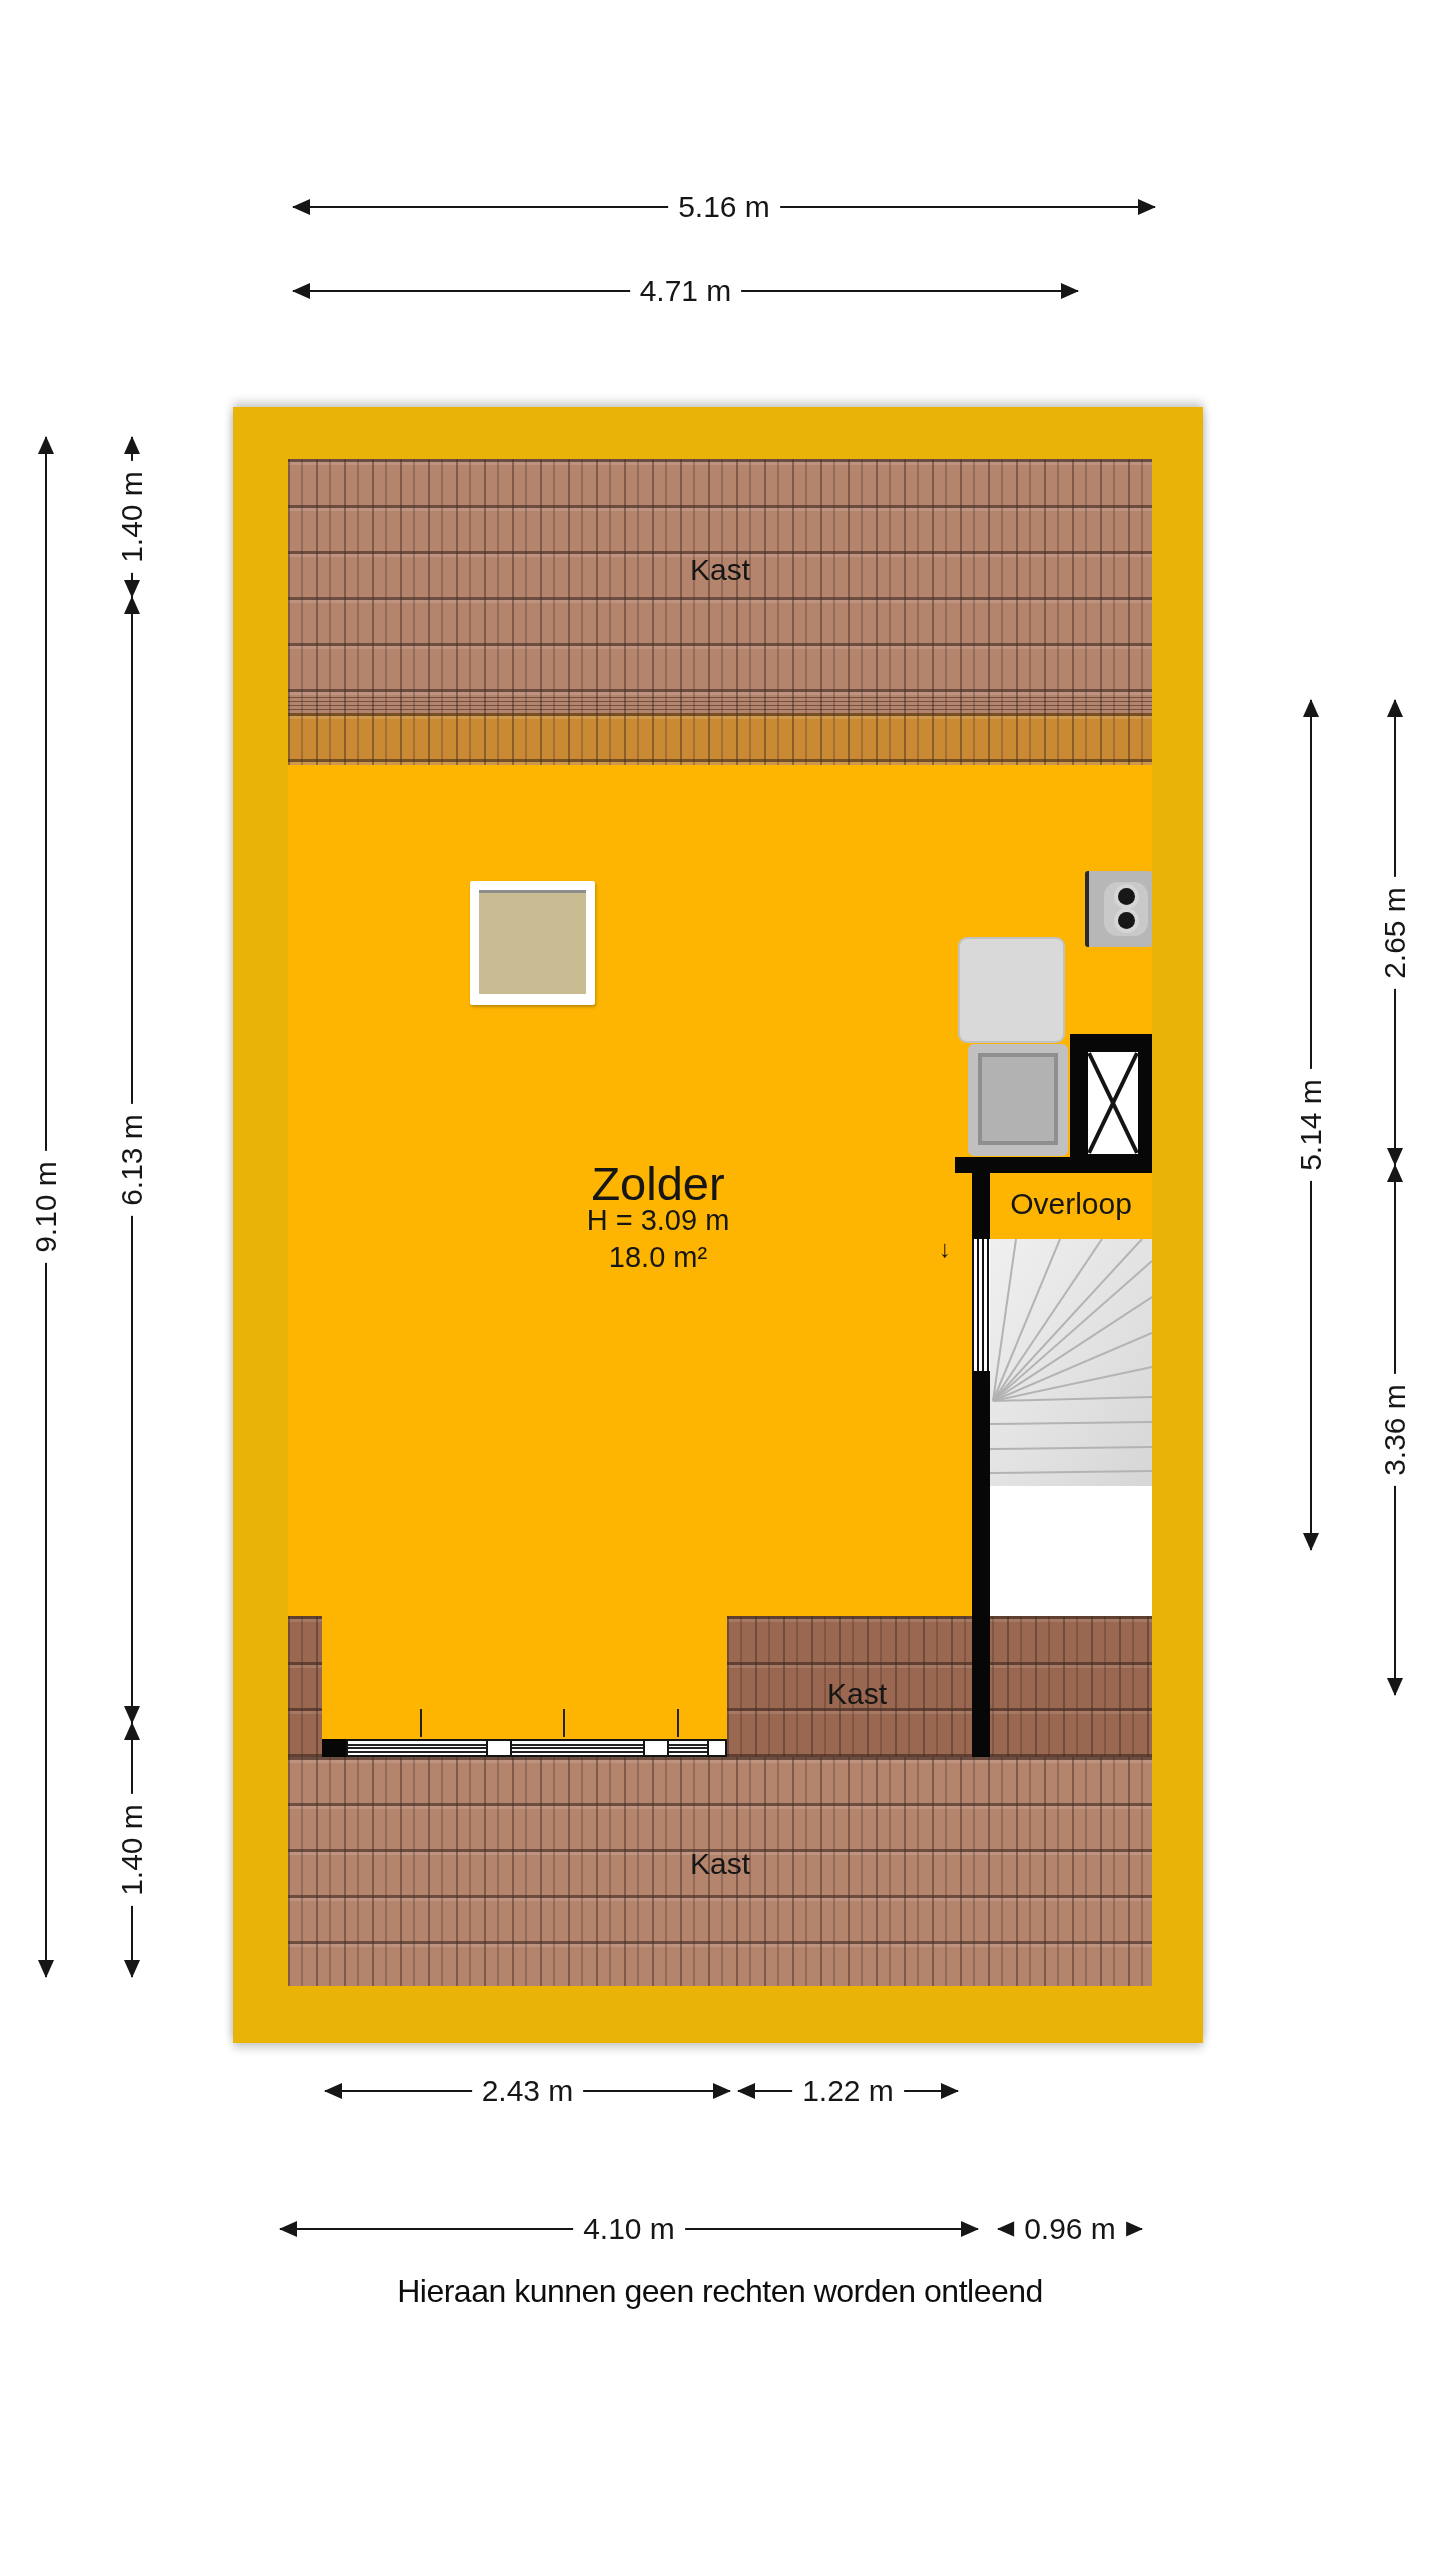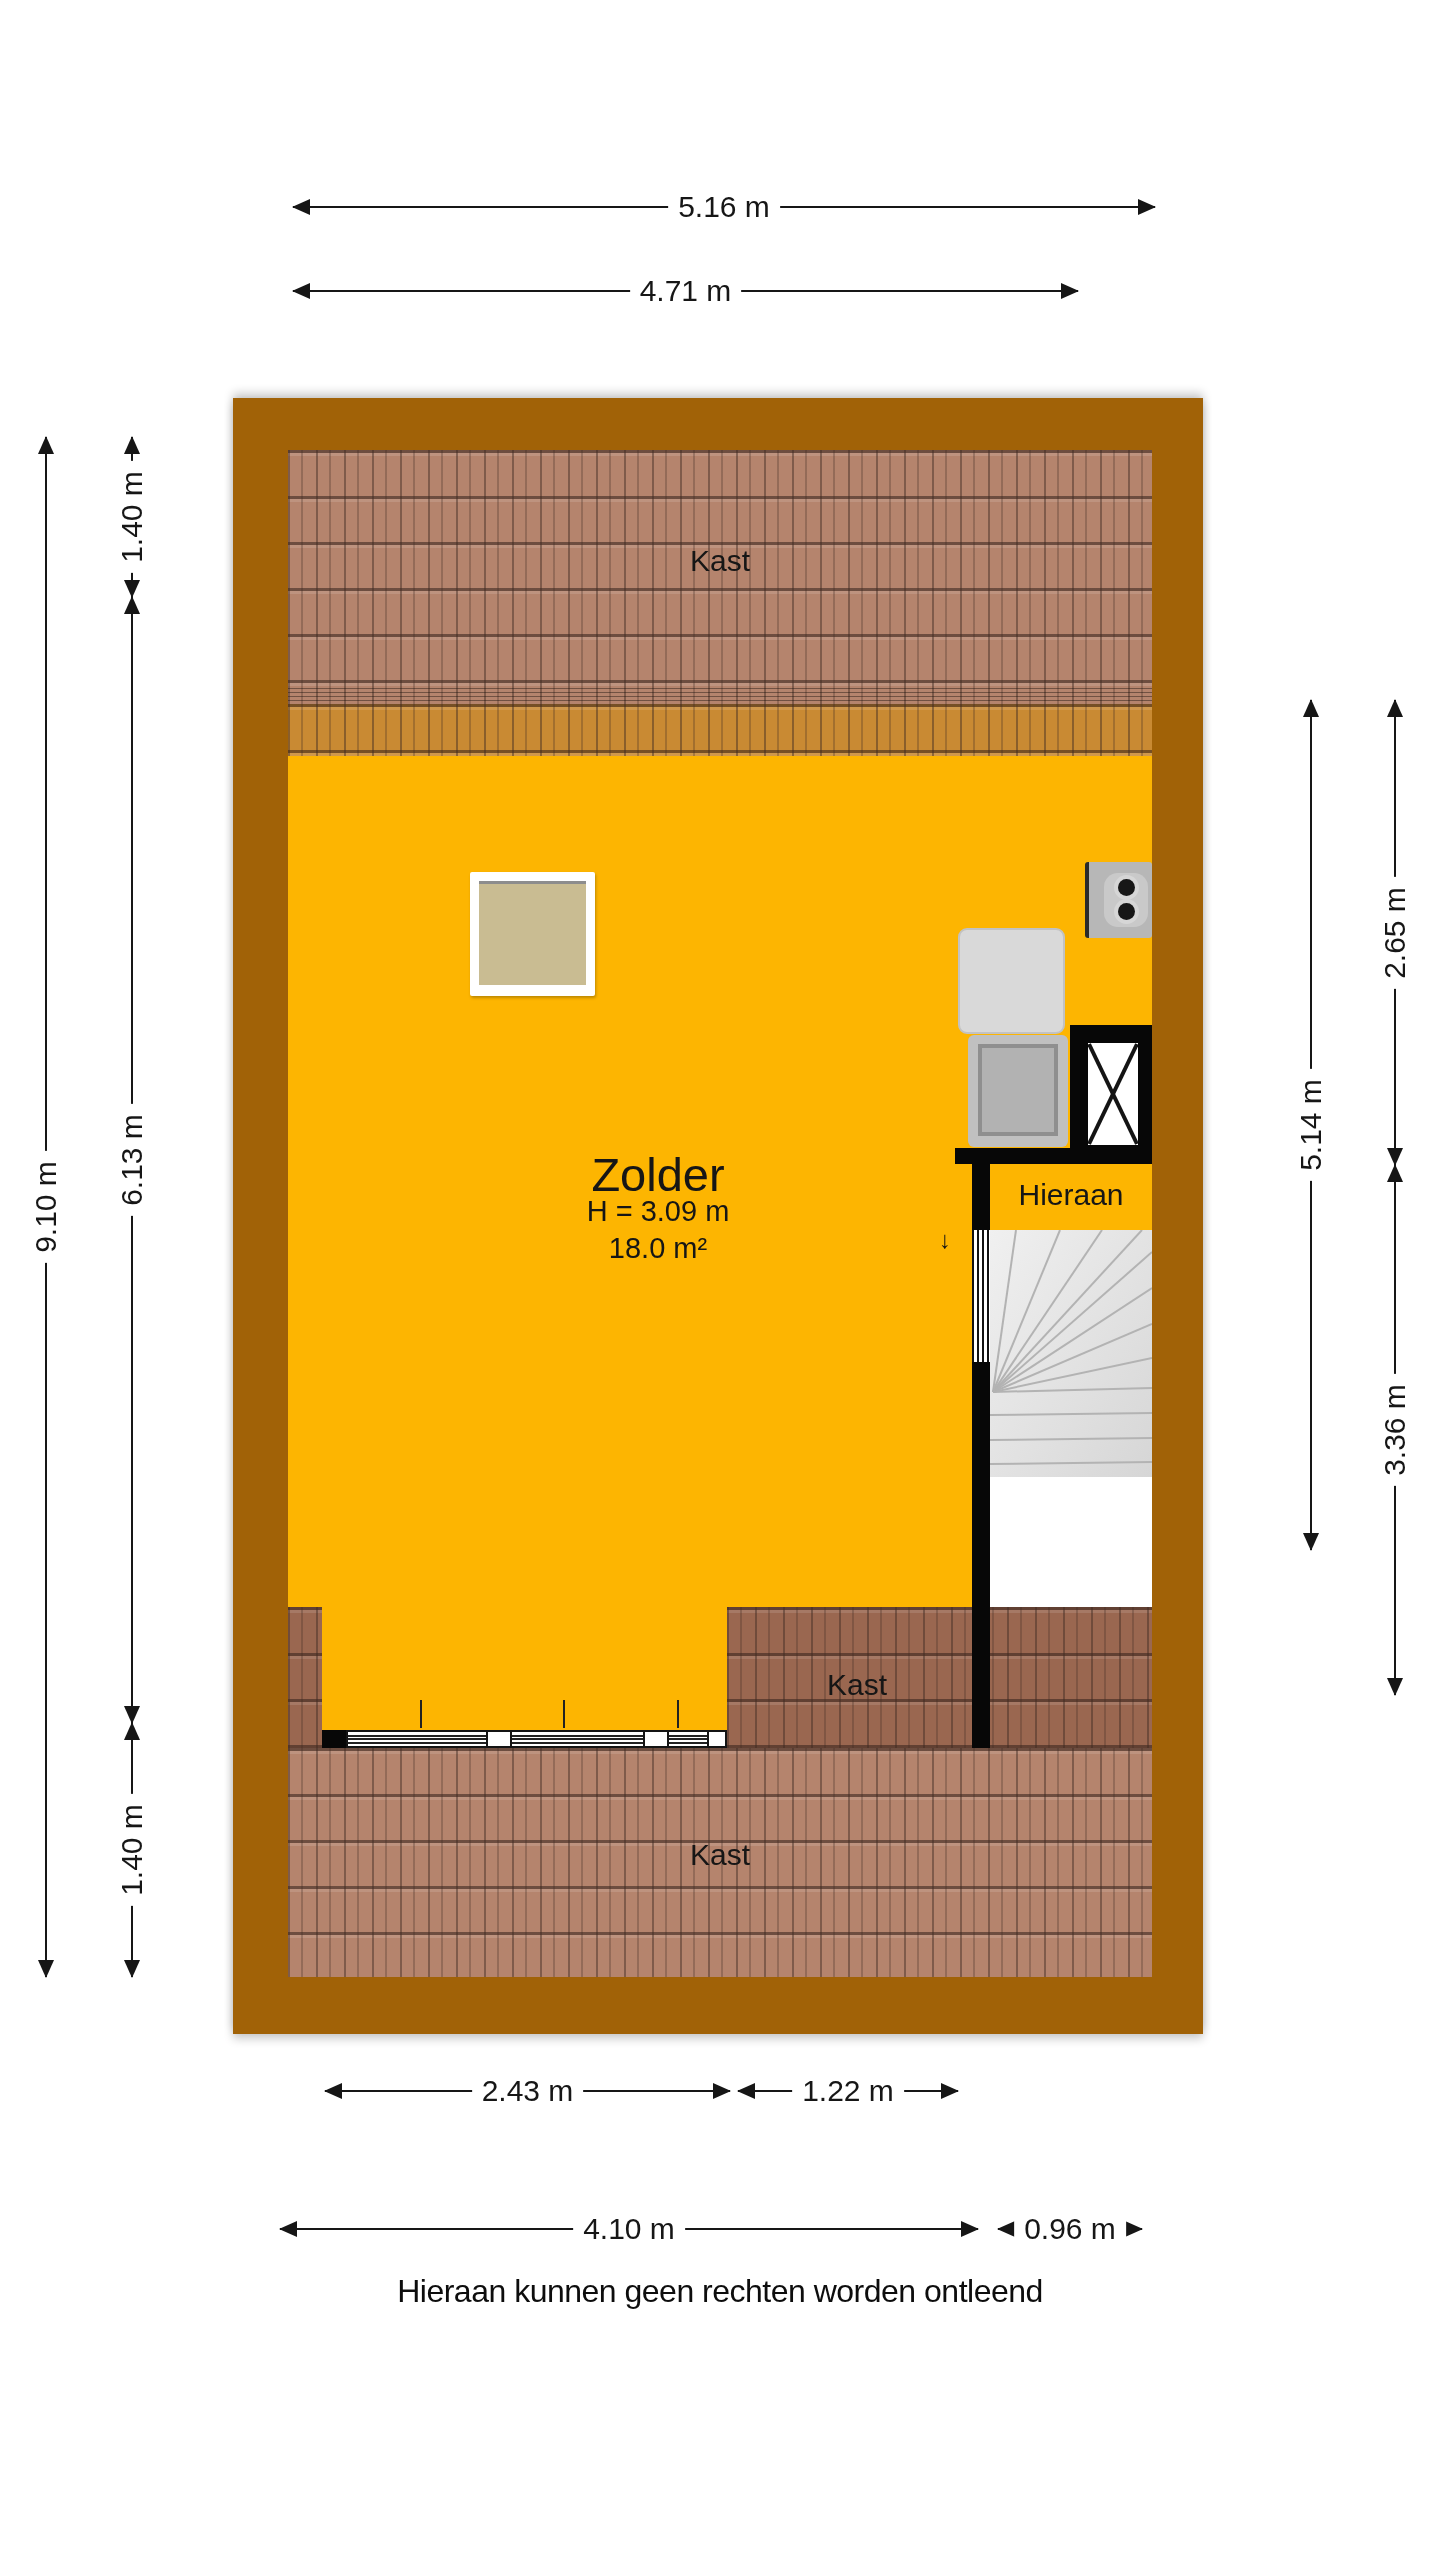--- a/index.html
+++ b/index.html
@@ -1,21 +1,21 @@
 <!DOCTYPE html>
 <html><head>
 <meta charset="utf-8">
 <style>
   html,body{margin:0;padding:0;background:#ffffff;}
   body{width:1440px;height:2560px;position:relative;overflow:hidden;
        font-family:"Liberation Sans","DejaVu Sans",sans-serif;color:#111;}
 
   
-  .plan{position:absolute;left:233px;top:398px;width:970px;height:1636px;
-        background:#a16207;
+  .plan{position:absolute;left:233px;top:407px;width:970px;height:1636px;
+        background:#eab308;
         box-shadow:0 -5px 9px rgba(0,0,0,.20), 0 5px 9px rgba(0,0,0,.20);}
   .plan *{box-sizing:border-box;}
   .abs{position:absolute;}
 
   
   .yellow{background:#fdb501;}
   .tiles{
     background-color:#b5846d;
     background-image:
       repeating-linear-gradient(90deg, rgba(61,41,33,.45) 0 2px, transparent 2px 13px,
@@ -111,21 +111,21 @@
     <rect width="50" height="102" fill="#ffffff"></rect>
     <line x1="1" y1="1" x2="49" y2="101" stroke="#141414" stroke-width="4"></line>
     <line x1="49" y1="1" x2="1" y2="101" stroke="#141414" stroke-width="4"></line>
   </svg>
 
   <div class="abs wall" style="left:722px;top:750px;width:197px;height:16px;"></div>
   <div class="abs wall" style="left:739px;top:750px;width:18px;height:600px;"></div>
   <div class="abs stripe-door" style="left:739px;top:832px;width:18px;height:132px;"></div>
   <div class="stair-arrow" style="left:706px;top:828px;">↓</div>
 
-  <div class="room-label" style="left:757px;top:780px;width:162px;">Hieraan</div>
+  <div class="room-label" style="left:757px;top:780px;width:162px;">Overloop</div>
 
   <svg class="abs" style="left:757px;top:832px;" width="162" height="247" viewBox="0 0 162 247" preserveAspectRatio="none">
     <defs>
       <linearGradient id="sg" x1="0" y1="0" x2="1" y2="1">
         <stop offset="0" stop-color="#f0f0f0"></stop>
           <stop offset="1" stop-color="#d6d6d6"></stop>
       </linearGradient>
     </defs>
     <rect width="162" height="247" fill="url(#sg)"></rect>
     <g stroke="#b3b3b3" stroke-width="2" fill="none">

